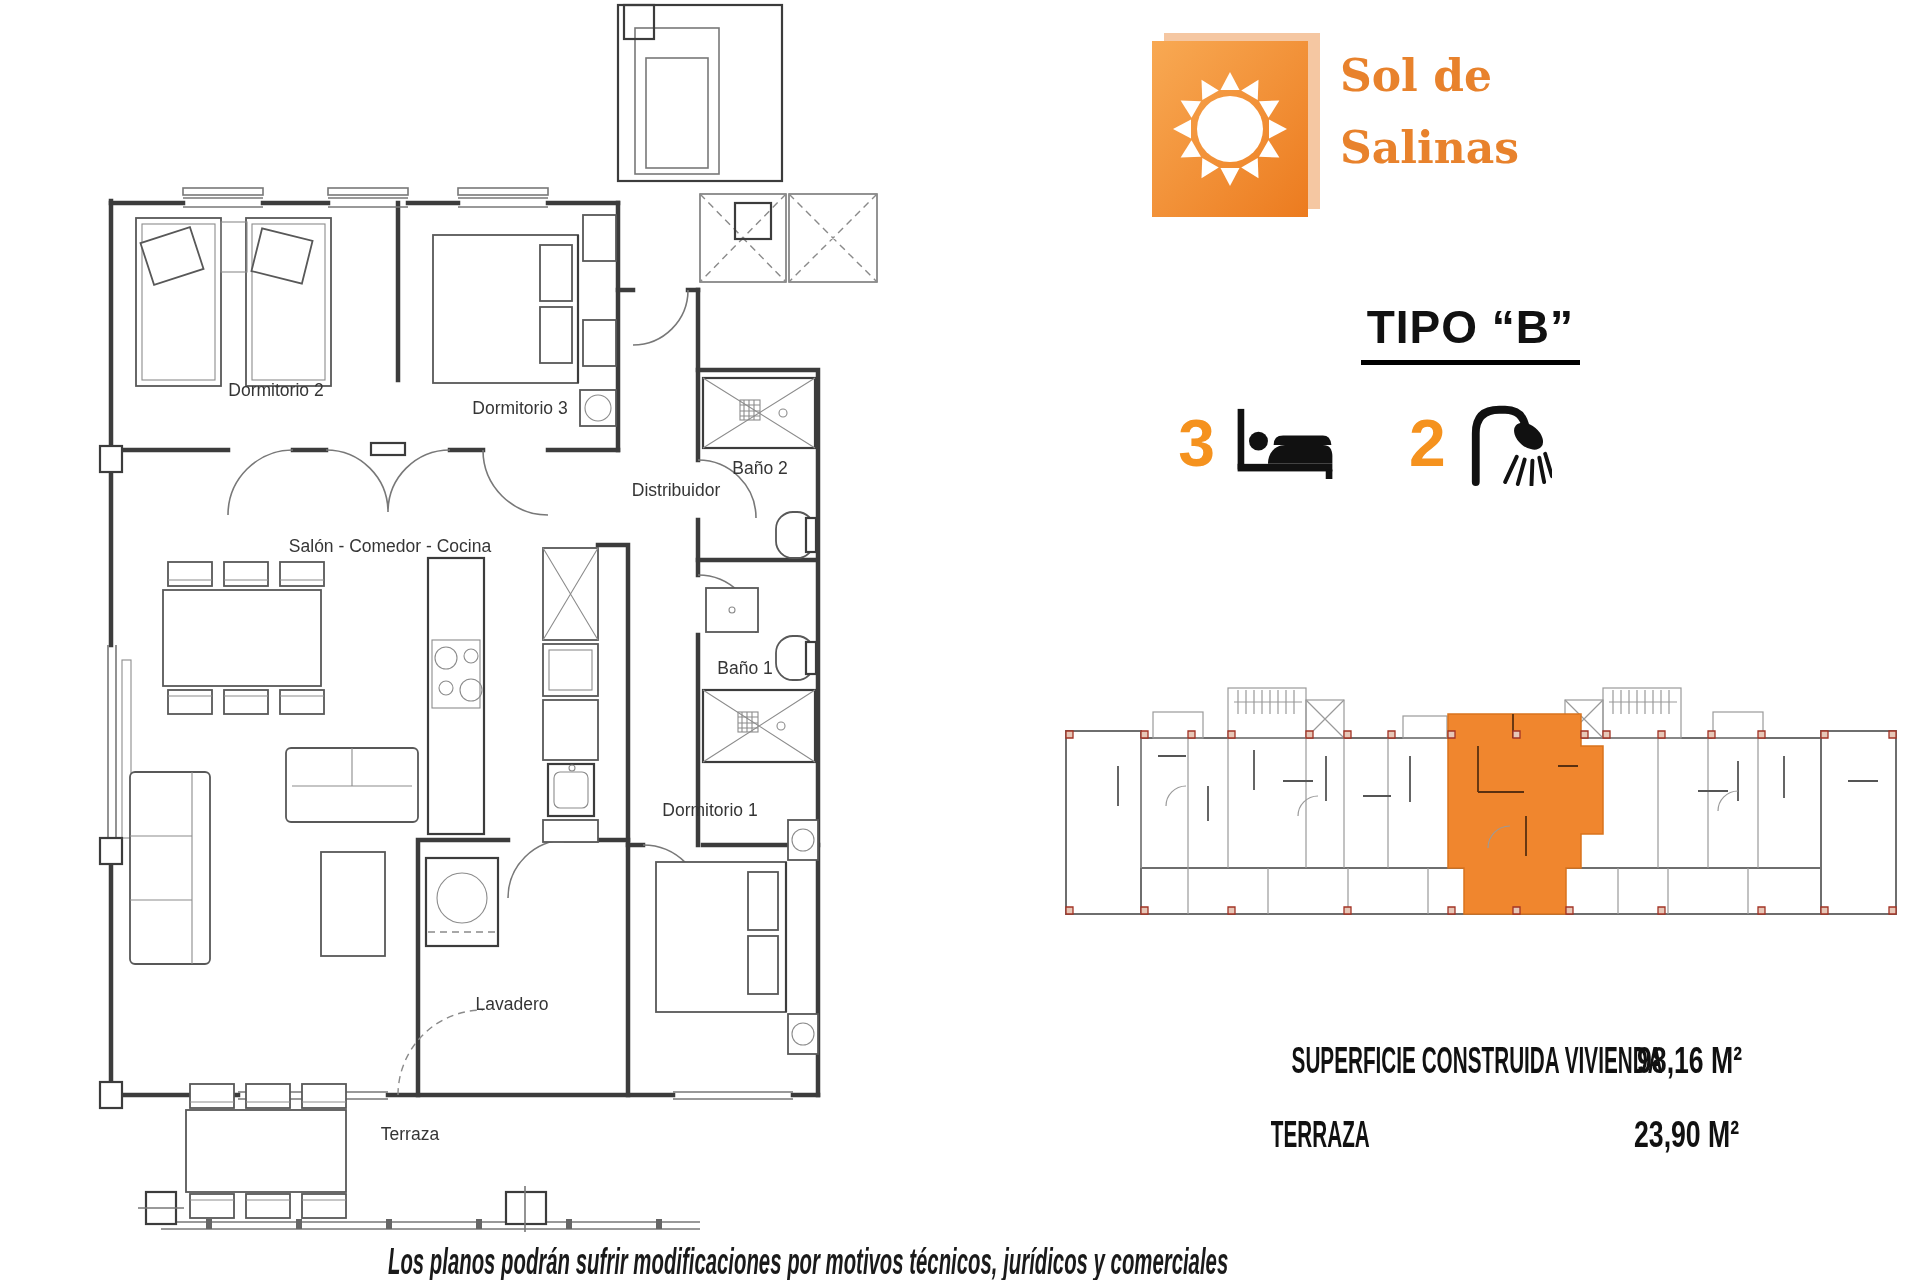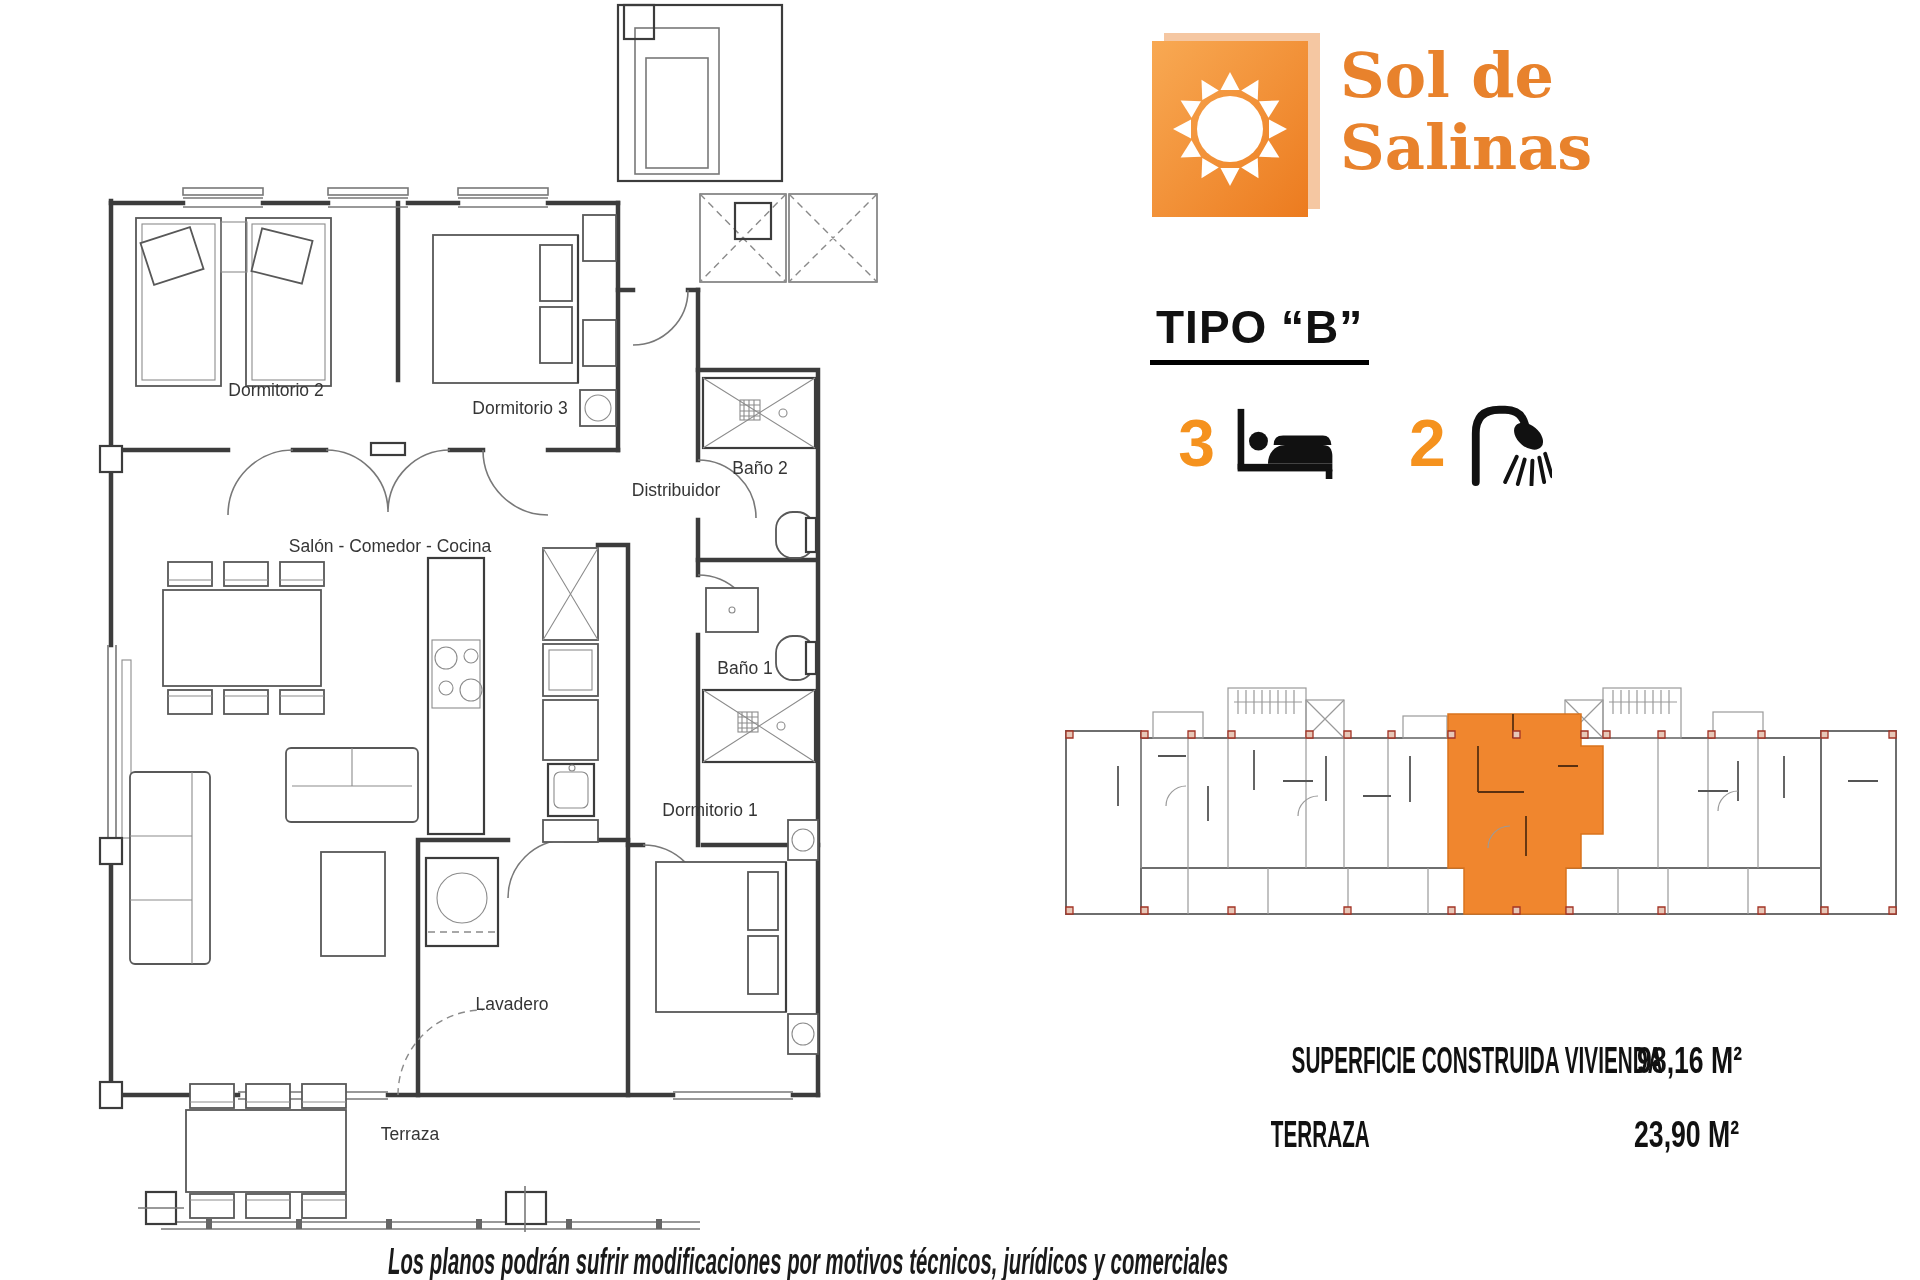--- a/index.html
+++ b/index.html
@@ -14,24 +14,24 @@
   .t  {stroke:#787878;stroke-width:1.6;fill:none;}
   .td {stroke:#8a8a8a;stroke-width:1.4;fill:none;stroke-dasharray:7 5;}
   .f  {stroke:#585858;stroke-width:1.8;fill:#fff;}
   .ft {stroke:#8c8c8c;stroke-width:1.1;fill:none;}
   .tick{fill:#666;}
   .rl {font-family:"Liberation Sans",sans-serif;font-size:17.5px;fill:#353535;}
 
   
   .logo-mark{position:absolute;left:1152px;top:33px;width:170px;height:190px;}
   .logo-text{position:absolute;left:1340px;top:40px;font-family:"DejaVu Serif",serif;
-             font-weight:bold;font-size:62px;line-height:72px;color:#E8822C;white-space:nowrap;}
-
-  
-  .tipo{position:absolute;left:1150px;top:300px;width:430px;text-align:left;}
+             font-weight:bold;font-size:44px;line-height:72px;color:#E8822C;white-space:nowrap;}
+
+  
+  .tipo{position:absolute;left:1150px;top:300px;width:430px;text-align:right;}
   .tipo span{display:inline-block;font-size:46px;font-weight:bold;letter-spacing:1px;
              border-bottom:5px solid #000;padding:0 6px 6px 6px;}
   .features{position:absolute;left:1130px;top:400px;width:470px;display:flex;
             justify-content:center;align-items:center;gap:20px;}
   .feat-num{font-size:66px;font-weight:bold;color:#F5921E;line-height:1;}
   .feat-gap{width:34px;}
   .situ-title{position:absolute;left:1212px;top:612px;width:410px;text-align:center;
               font-size:33px;font-weight:bold;letter-spacing:0.5px;}
 
   

